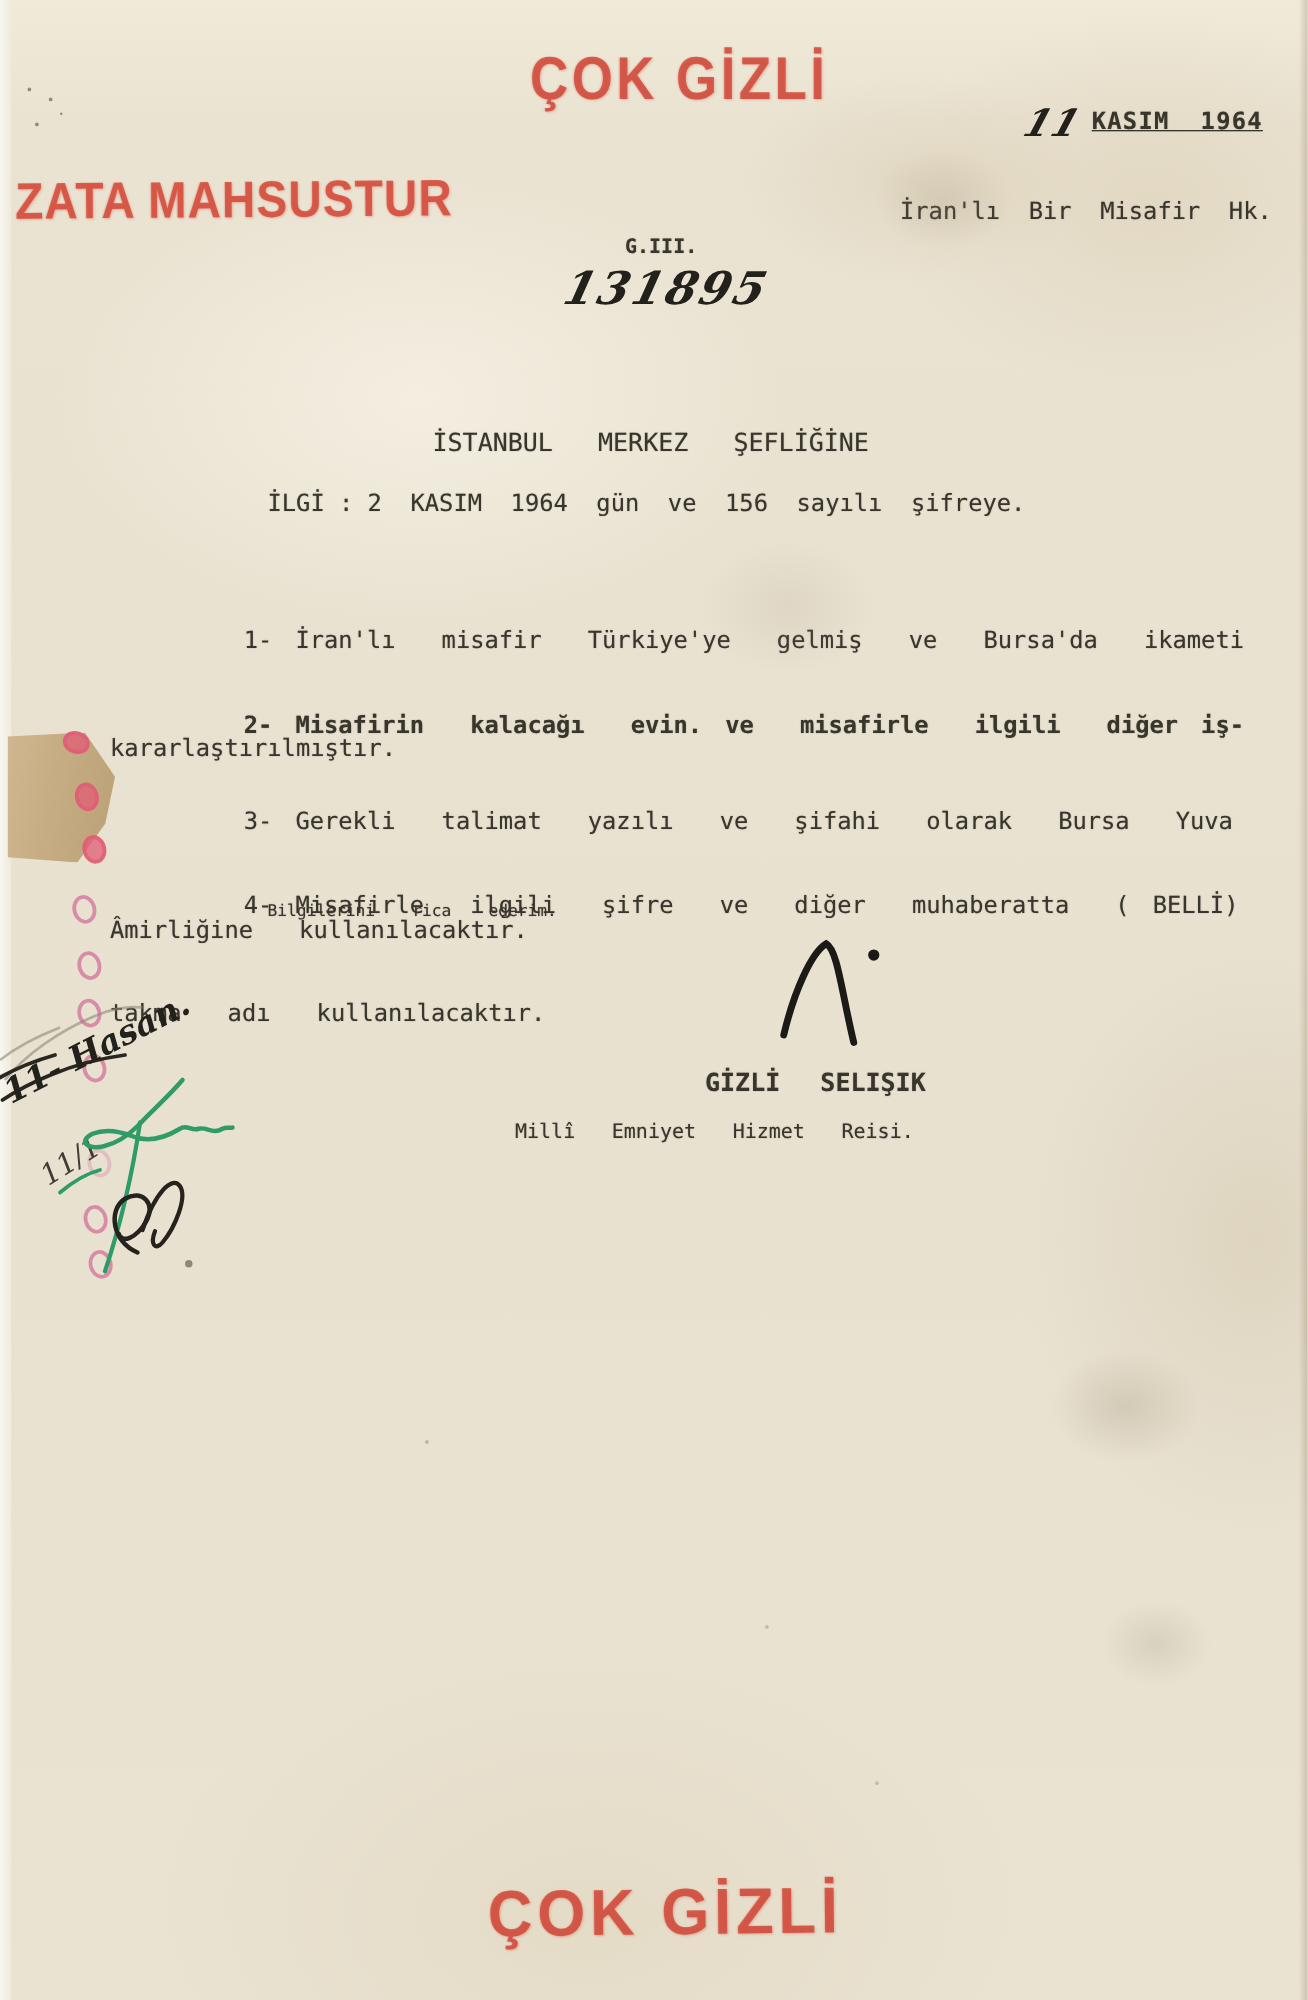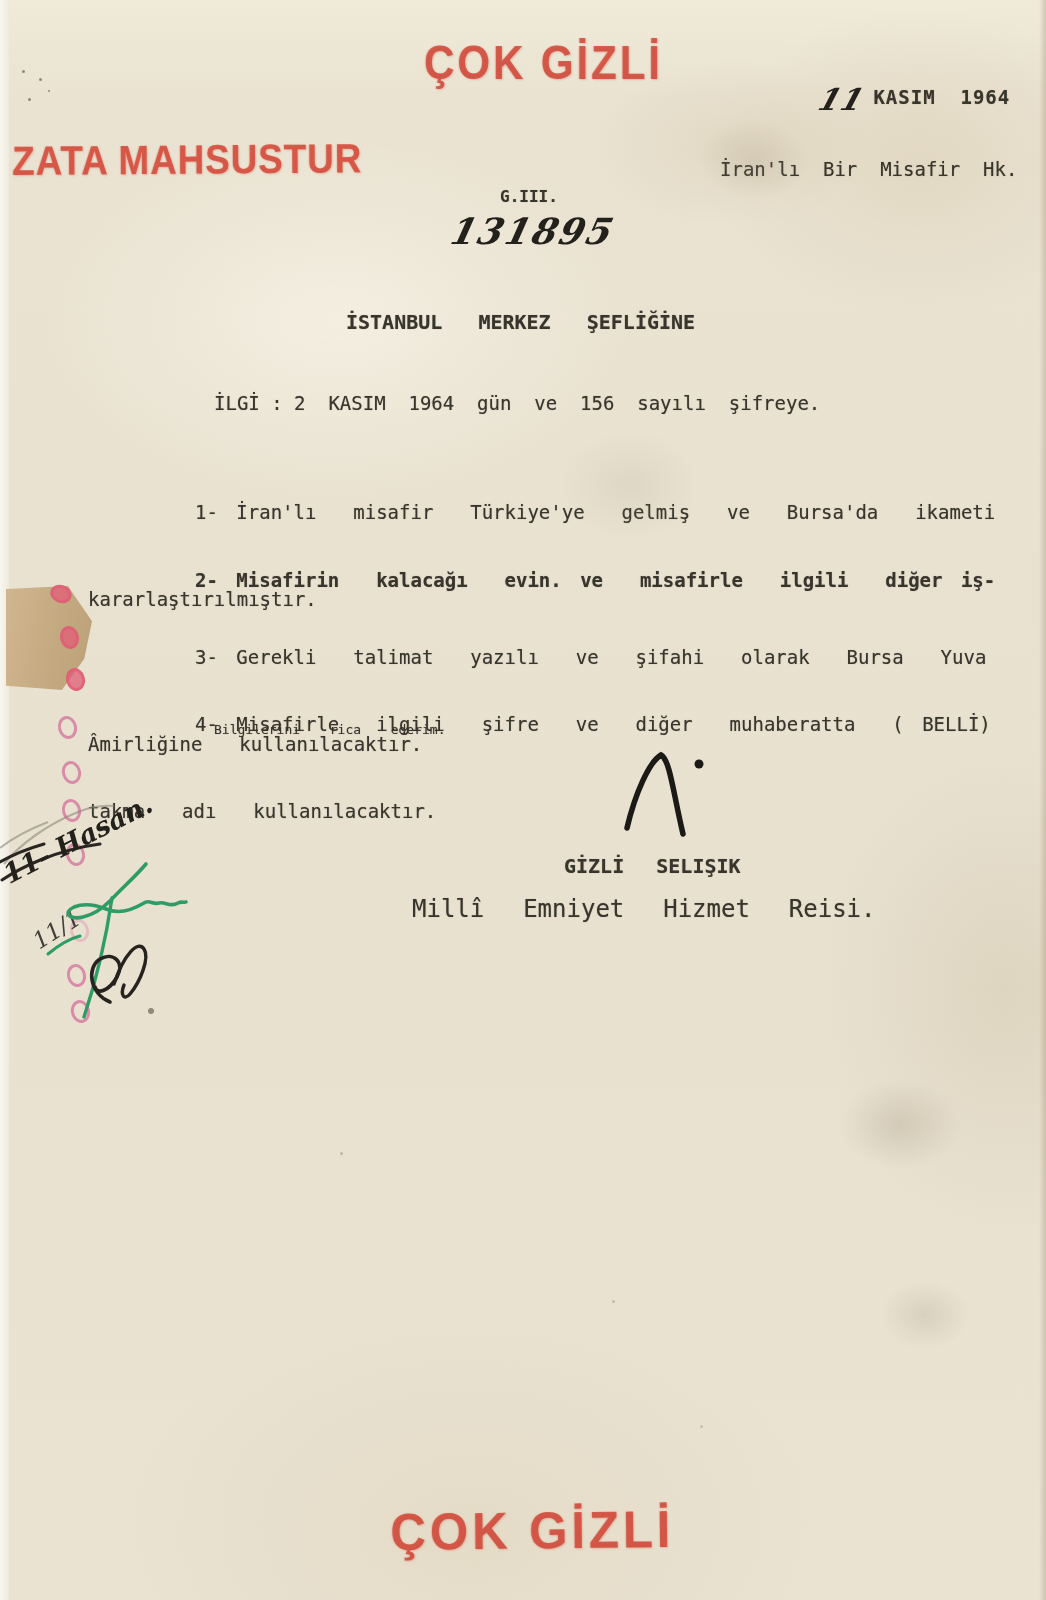--- a/index.html
+++ b/index.html
@@ -45,29 +45,29 @@
 
   <div class="edge-left"></div>
   <div class="edge-right"></div>
 
   <div class="stamp" style="left:424px; top:34px; font-size:46px; letter-spacing:3px; transform:scaleX(.92) scaleY(1.05); transform-origin:left top;">ÇOK GİZLİ</div>
   <div class="stamp" style="left:12px; top:138px; font-size:41px; letter-spacing:1px; transform:scaleX(.9) rotate(-.4deg); transform-origin:left top; color:rgba(212,74,58,.85);">ZATA MAHSUSTUR</div>
   <div class="stamp" style="left:390px; top:1502px; font-size:52px; letter-spacing:4px; transform:scaleX(.95) rotate(-.6deg); transform-origin:left top;">ÇOK GİZLİ</div>
 
   <div style="position:absolute; left:820px; top:82px;">
     <span class="hand" style="position:static; font-weight:bold; font-size:30px; display:inline-block; transform:skewX(-18deg); letter-spacing:1px;">11</span>
-    <span class="typed" style="position:static; font-size:19px; font-weight:bold; letter-spacing:1px; vertical-align:6px;">KASIM  1964</span>
+    <span class="typed" style="position:static; font-size:19px; font-weight:bold; letter-spacing:1px; vertical-align:6px;text-decoration:underline;">KASIM  1964</span>
   </div>
 
   <div class="typed" style="left:720px; top:158px; font-size:19px;">İran'lı  Bir  Misafir  Hk.</div>
 
   <div class="typed" style="left:500px; top:187px; font-size:16px; font-weight:bold;">G.III.</div>
   <div class="hand" style="left:452px; top:210px; font-size:36px; font-weight:bold; transform:skewX(-14deg); letter-spacing:2px;">131895</div>
 
-  <div class="typed" style="left:346px; top:310px; font-size:20px; font-weight:bold; word-spacing:6px;">İSTANBUL  MERKEZ  ŞEFLİĞİNE</div>
+  <div class="typed" style="left:346px; top:342px; font-size:20px; font-weight:normal; word-spacing:6px;">İSTANBUL  MERKEZ  ŞEFLİĞİNE</div>
 
   <div class="typed" style="left:214px; top:392px; font-size:19px;">İLGİ : 2  KASIM  1964  gün  ve  156  sayılı  şifreye.</div>
 
   <div class="para typed" style="top:440px;">
     <div class="l1">1- İran'lı  misafir  Türkiye'ye  gelmiş  ve  Bursa'da  ikameti</div>
     <div>kararlaştırılmıştır.</div>
   </div>
   <div class="para typed" style="top:508px;font-weight:bold;">
     <div class="l1">2- Misafirin  kalacağı  evin. ve  misafirle  ilgili  diğer iş-</div>
   </div>
@@ -81,21 +81,21 @@
   </div>
 
   <div class="typed" style="left:214px; top:722px; font-size:13px; word-spacing:7px;">Bilgilerini  rica  ederim.</div>
 
   <svg class="mark" style="left:615px; top:748px;" width="110" height="95" viewBox="0 0 110 95">
     <path d="M12 80 C20 46 34 14 46 7 C55 12 58 44 68 86" fill="none" stroke="#1c1a17" stroke-width="5.5" stroke-linecap="round"></path>
     <circle cx="84" cy="16" r="4.5" fill="#1c1a17"></circle>
   </svg>
 
   <div class="typed" style="left:564px; top:854px; font-size:20px; font-weight:bold; word-spacing:4px;">GİZLİ  SELIŞIK</div>
-  <div class="typed" style="left:412px; top:895px; font-size:24px; word-spacing:5px;">Millî  Emniyet  Hizmet  Reisi.</div>
+  <div class="typed" style="left:412px; top:895px; font-size:16px; word-spacing:5px;">Millî  Emniyet  Hizmet  Reisi.</div>
 
   <div class="tape"></div>
 
   <div>
     <div class="pmark blob" style="left:50px; top:585px; width:16px; height:12px; transform:rotate(20deg);"></div>
     <div class="pmark blob" style="left:60px; top:626px;"></div>
     <div class="pmark blob" style="left:66px; top:668px;"></div>
     <div class="pmark" style="left:58px; top:716px;"></div>
     <div class="pmark" style="left:62px; top:761px;"></div>
     <div class="pmark" style="left:62px; top:799px;"></div>

